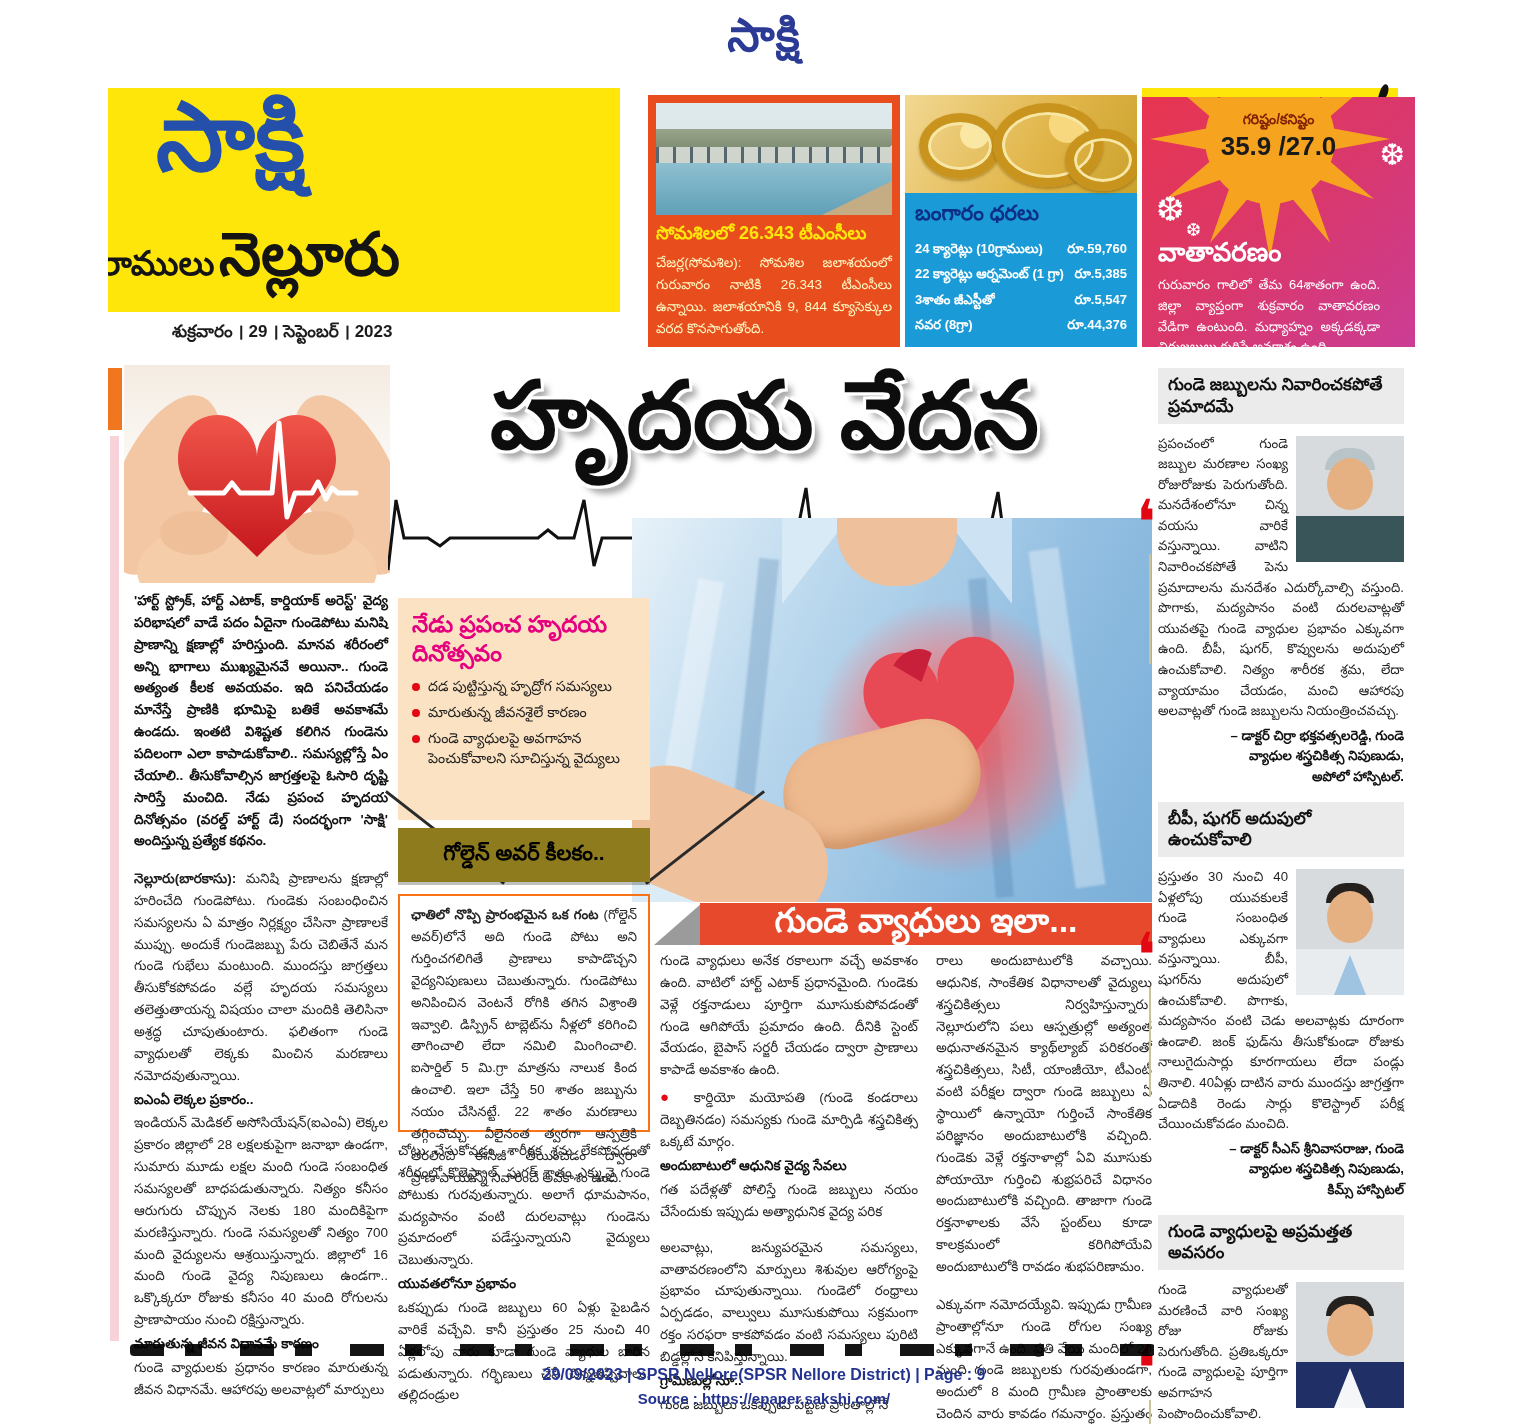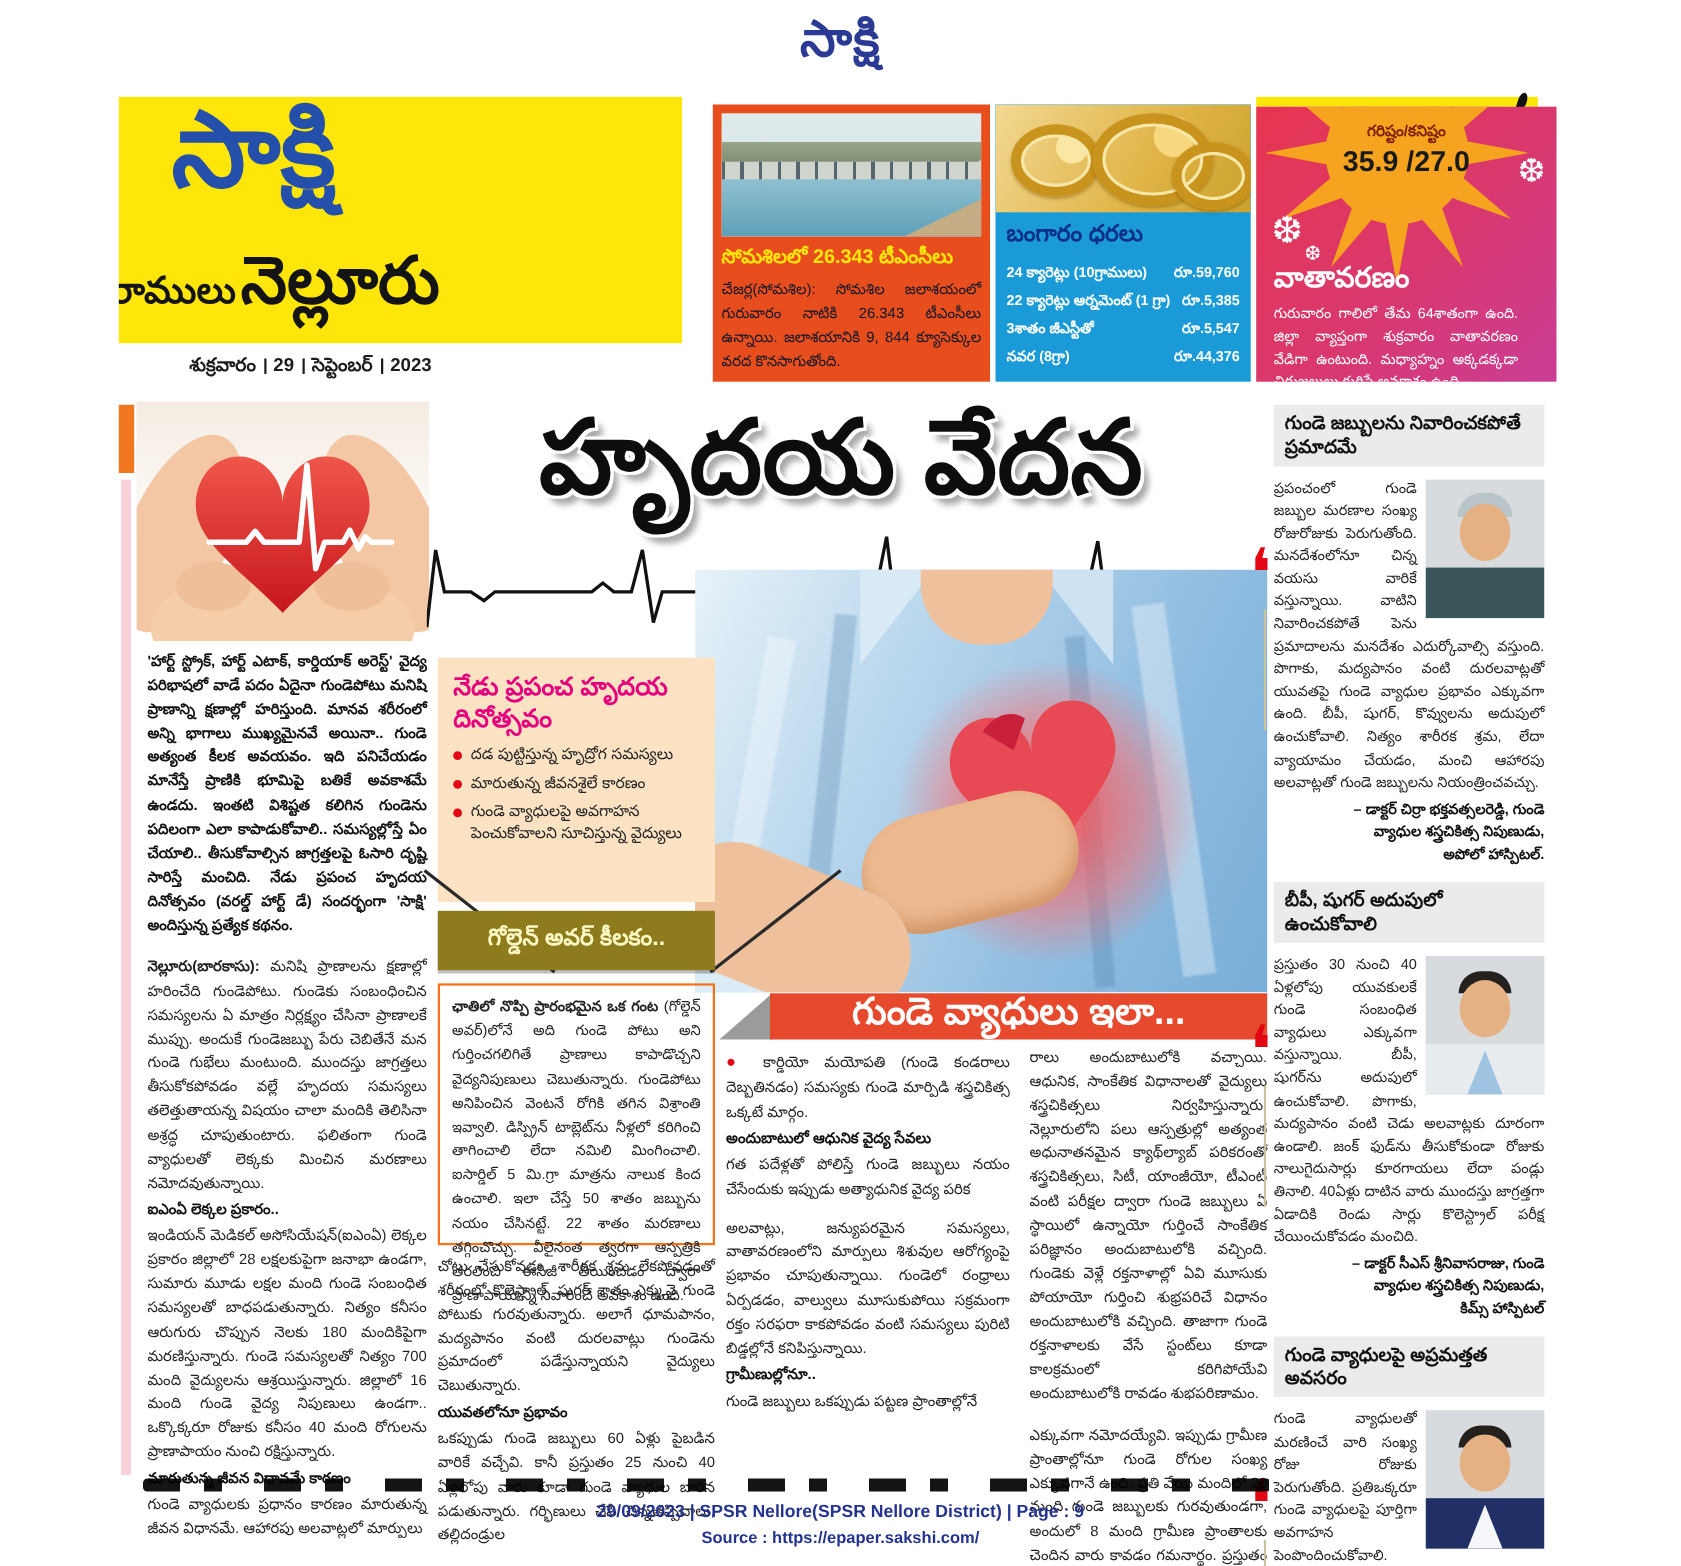--- a/index.html
+++ b/index.html
@@ -23,21 +23,21 @@
   
   .soma{left:648px;top:95px;width:252px;height:252px;background:#e84e1d;box-sizing:border-box;padding:8px;}
   .soma-photo{position:relative;width:100%;height:112px;overflow:hidden;background:linear-gradient(#dfeaec,#cfe0e4);}
   .soma-hill{position:absolute;left:0;right:0;top:26px;height:26px;background:linear-gradient(#9aa58b,#75856c);border-radius:0 0 40% 20%;}
   .soma-dam{position:absolute;left:0;right:0;top:44px;height:18px;background:#cfd4cd;
             background-image:repeating-linear-gradient(90deg,#55666e 0 3px,transparent 3px 17px);}
   .soma-water{position:absolute;left:0;right:0;bottom:0;height:52px;background:linear-gradient(#8fc0d0,#5fa0b8);}
   .soma-shore{position:absolute;right:0;bottom:0;width:70px;height:34px;background:#c4ad85;
               clip-path:polygon(100% 0,100% 100%,0 100%);}
   .soma-head{color:#ffe60a;font-weight:bold;font-size:18px;margin:8px 0 4px;}
-  .soma-body{color:#0f172a;font-size:13.5px;line-height:1.62;}
+  .soma-body{color:#fef9c3;font-size:13.5px;line-height:1.62;}
 
   
   .gold{left:905px;top:95px;width:232px;height:252px;background:#1a9bd7;box-sizing:border-box;overflow:hidden;}
   .gold-photo{position:relative;width:100%;height:98px;background:
       radial-gradient(circle at 30% 40%,#fbe7a4 0 14px,transparent 15px),
       radial-gradient(circle at 70% 30%,#f7d87e 0 18px,transparent 19px),
       linear-gradient(120deg,#f2d892,#e0b447 60%,#caa22e);}
   .bangle{position:absolute;border-radius:50%;border:9px solid #c9941d;
           box-shadow:inset 0 0 0 3px #f7e7a6,0 2px 3px rgba(120,80,0,.45);}
   .gold-content{padding:6px 10px;}
@@ -98,21 +98,21 @@
   .coltext{font-size:13.5px;line-height:1.62;color:#1f1f1f;}
   .intro{font-weight:600;color:#111;}
   .subhead{font-weight:bold;color:#111;margin:2px 0;}
   .dot{color:#e30613;font-size:15px;}
   .col1a{left:134px;top:590px;width:254px;}
   .col1b{left:134px;top:868px;width:254px;}
   .peach{left:398px;top:598px;width:252px;height:222px;background:#fbe2c3;box-sizing:border-box;padding:12px 14px;}
   .peach-title{color:#e6007e;font-size:23px;font-weight:bold;line-height:1.25;margin-bottom:8px;}
   .pb{position:relative;padding-left:16px;font-size:14.2px;line-height:1.42;color:#222;margin-bottom:6px;}
   .pb::before{content:"";position:absolute;left:0;top:7px;width:8px;height:8px;border-radius:50%;background:#e30613;}
-  .gold-banner{left:398px;top:828px;width:252px;height:54px;background:#8d7b1e;color:#fef9c3;font-size:21px;font-weight:bold;
+  .gold-banner{left:398px;top:828px;width:252px;height:54px;background:#8d7b1e;color:#000000;font-size:21px;font-weight:bold;
                display:flex;align-items:center;justify-content:center;box-shadow:0 3px 0 rgba(0,0,0,.25);}
   .diag{position:absolute;width:150px;height:3px;background:#2a2a2a;}
   .golden-box{left:398px;top:894px;width:252px;height:238px;border:2px solid #f97316;box-sizing:border-box;
               padding:8px 11px;font-size:13.2px;line-height:1.66;}
   .col2b{left:398px;top:1140px;width:252px;}
   .col3{left:660px;top:950px;width:258px;}
   .col4{left:936px;top:950px;width:216px;}
 
   
   .sidebar{left:1158px;top:368px;width:246px;}
@@ -283,20 +283,21 @@
   <b>ఛాతిలో నొప్పి ప్రారంభమైన ఒక గంట</b>
   <span>(గోల్డెన్ అవర్)లోనే అది గుండె పోటు అని గుర్తించగలిగితే ప్రాణాలు కాపాడొచ్చని వైద్యనిపుణులు చెబుతున్నారు. గుండెపోటు అనిపించిన వెంటనే రోగికి తగిన విశ్రాంతి ఇవ్వాలి. డిస్ప్రిన్ టాబ్లెట్‌ను నీళ్లలో కరిగించి తాగించాలి లేదా నమిలి మింగించాలి. ఐసార్డిల్ 5 మి.గ్రా మాత్రను నాలుక కింద ఉంచాలి. ఇలా చేస్తే 50 శాతం జబ్బును నయం చేసినట్టే. 22 శాతం మరణాలు తగ్గించొచ్చు. వీలైనంత త్వరగా ఆస్పత్రికి తరలించి ఈసీజీ తీయించడం ద్వారా ప్రాణాపాయాన్ని నివారించే అవకాశం ఉంది.</span>
 </div>
 <div class="abs col2b coltext jt">
   <div>చోటు చేసుకోవడం, శారీరక శ్రమ లేకపోవడంతో శరీరంలో కొలెస్ట్రాల్, షుగర్ శాతం ఎక్కువై గుండె పోటుకు గురవుతున్నారు. అలాగే ధూమపానం, మద్యపానం వంటి దురలవాట్లు గుండెను ప్రమాదంలో పడేస్తున్నాయని వైద్యులు చెబుతున్నారు.</div>
   <div class="subhead">యువతలోనూ ప్రభావం</div>
   <div>ఒకప్పుడు గుండె జబ్బులు 60 ఏళ్లు పైబడిన వారికే వచ్చేవి. కానీ ప్రస్తుతం 25 నుంచి 40 ఏళ్లలోపు వారు కూడా గుండె వ్యాధుల బారిన పడుతున్నారు. గర్భిణులు చేసే చిన్నతప్పిదాలు, తల్లిదండ్రుల</div>
 </div>
 
 <div class="abs col3 coltext jt">
+  <div>గుండె వ్యాధులు అనేక రకాలుగా వచ్చే అవకాశం ఉంది. వాటిలో హార్ట్ ఎటాక్ ప్రధానమైంది. గుండెకు వెళ్లే రక్తనాడులు పూర్తిగా మూసుకుపోవడంతో గుండె ఆగిపోయే ప్రమాదం ఉంది. దీనికి స్టెంట్ వేయడం, బైపాస్ సర్జరీ చేయడం ద్వారా ప్రాణాలు కాపాడే అవకాశం ఉంది.</div>
   <div style="margin-top:4px;"><span class="dot">●</span> <span>కార్డియో మయోపతి (గుండె కండరాలు దెబ్బతినడం) సమస్యకు గుండె మార్పిడి శస్త్రచికిత్స ఒక్కటే మార్గం.</span></div>
   <div class="subhead">అందుబాటులో ఆధునిక వైద్య సేవలు</div>
   <div>గత పదేళ్లతో పోలిస్తే గుండె జబ్బులు నయం చేసేందుకు ఇప్పుడు అత్యాధునిక వైద్య పరిక</div>
   <div style="margin-top:14px;">అలవాట్లు, జన్యుపరమైన సమస్యలు, వాతావరణంలోని మార్పులు శిశువుల ఆరోగ్యంపై ప్రభావం చూపుతున్నాయి. గుండెలో రంధ్రాలు ఏర్పడడం, వాల్వులు మూసుకుపోయి సక్రమంగా రక్తం సరఫరా కాకపోవడం వంటి సమస్యలు పురిటి బిడ్డల్లోనే కనిపిస్తున్నాయి.</div>
   <div class="subhead">గ్రామీణుల్లోనూ..</div>
   <div>గుండె జబ్బులు ఒకప్పుడు పట్టణ ప్రాంతాల్లోనే</div>
 </div>
 
 <div class="abs col4 coltext jt">
   <div>రాలు అందుబాటులోకి వచ్చాయి. ఆధునిక, సాంకేతిక విధానాలతో వైద్యులు శస్త్రచికిత్సలు నిర్వహిస్తున్నారు. నెల్లూరులోని పలు ఆస్పత్రుల్లో అత్యంత అధునాతనమైన క్యాథ్‌ల్యాబ్ పరికరంతో శస్త్రచికిత్సలు, సిటీ, యాంజీయో, టీఎంటీ వంటి పరీక్షల ద్వారా గుండె జబ్బులు ఏ స్థాయిలో ఉన్నాయో గుర్తించే సాంకేతిక పరిజ్ఞానం అందుబాటులోకి వచ్చింది. గుండెకు వెళ్లే రక్తనాళాల్లో ఏవి మూసుకు పోయాయో గుర్తించి శుభ్రపరిచే విధానం అందుబాటులోకి వచ్చింది. తాజాగా గుండె రక్తనాళాలకు వేసే స్టంట్‌లు కూడా కాలక్రమంలో కరిగిపోయేవి అందుబాటులోకి రావడం శుభపరిణామం.</div>

